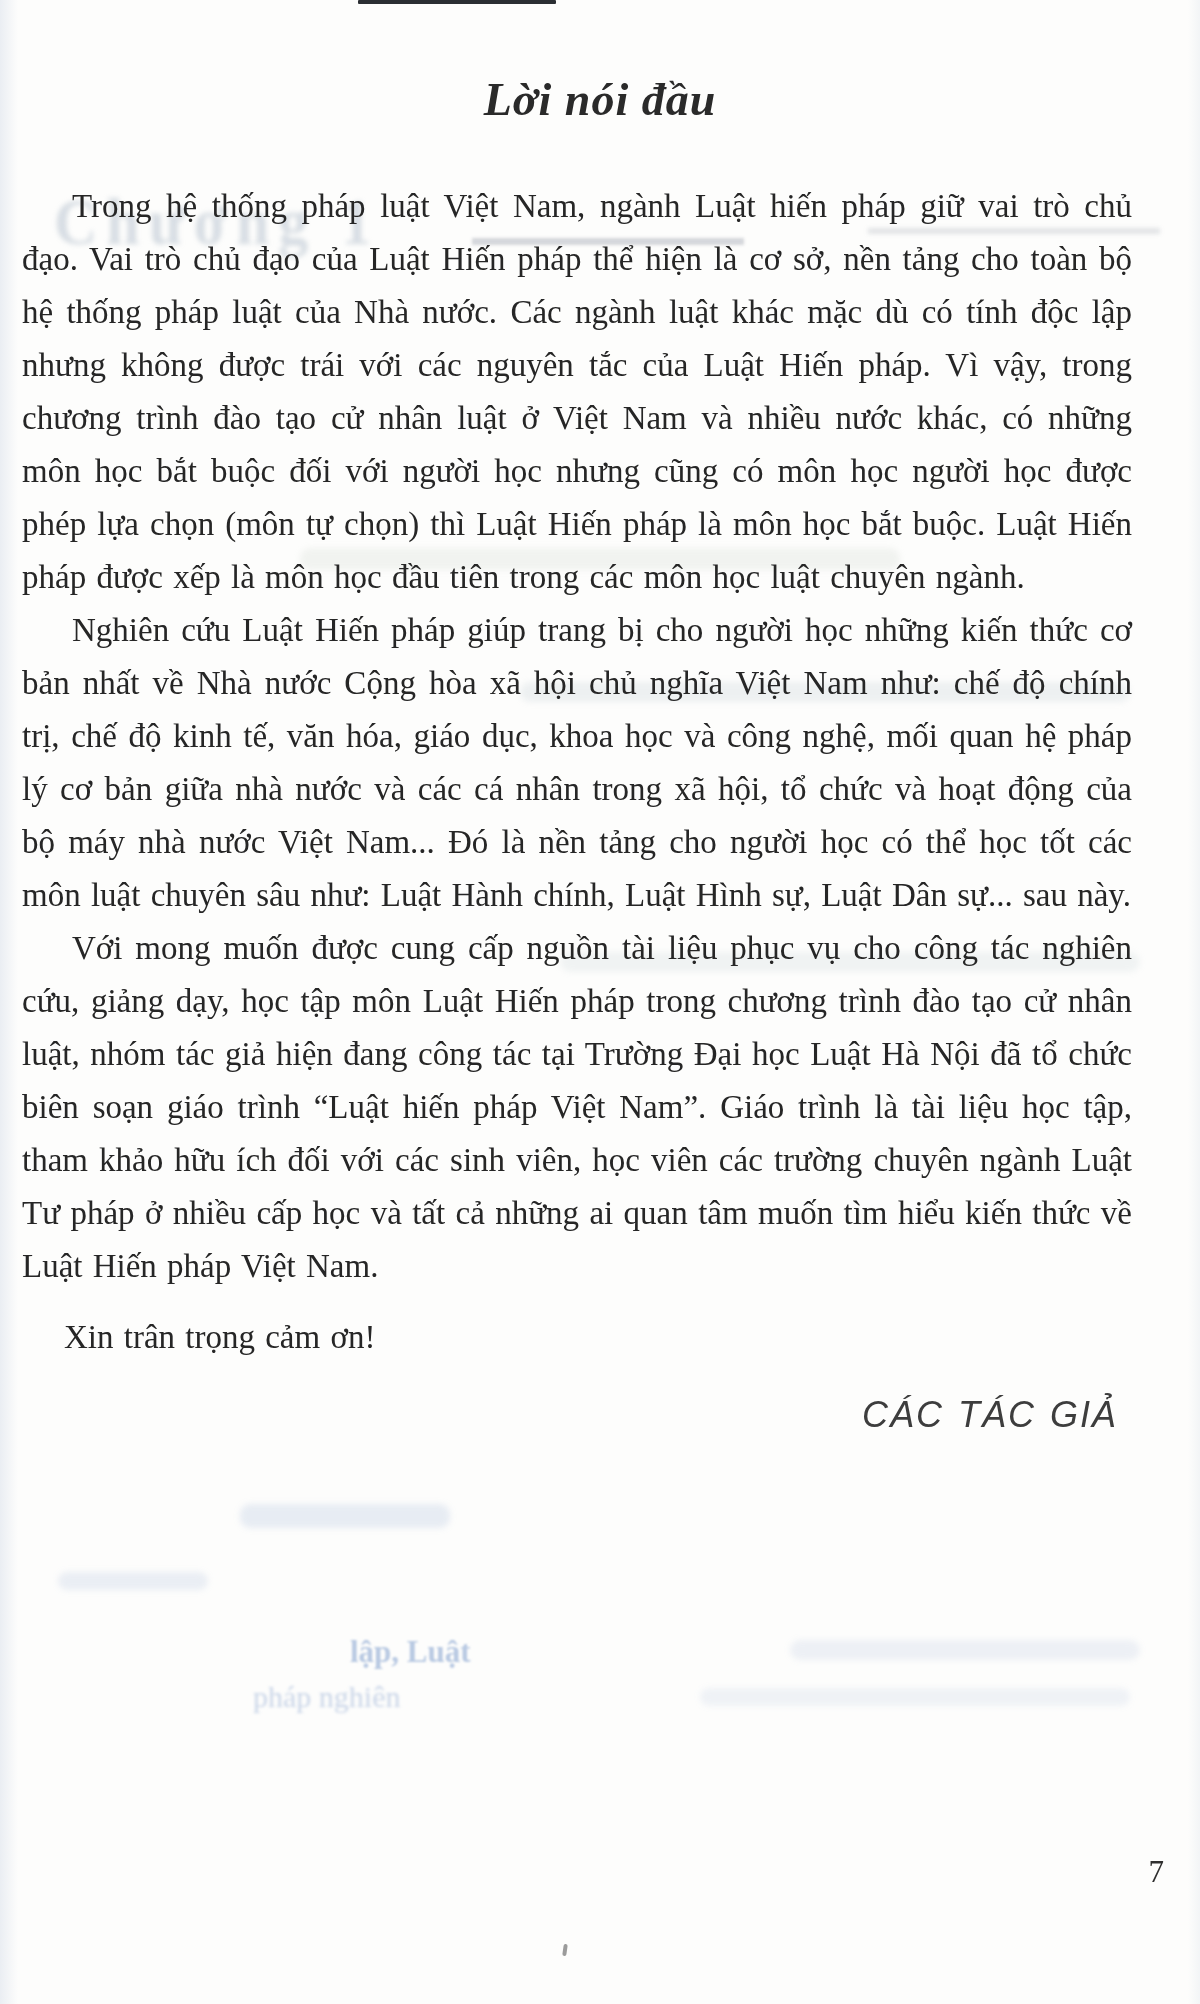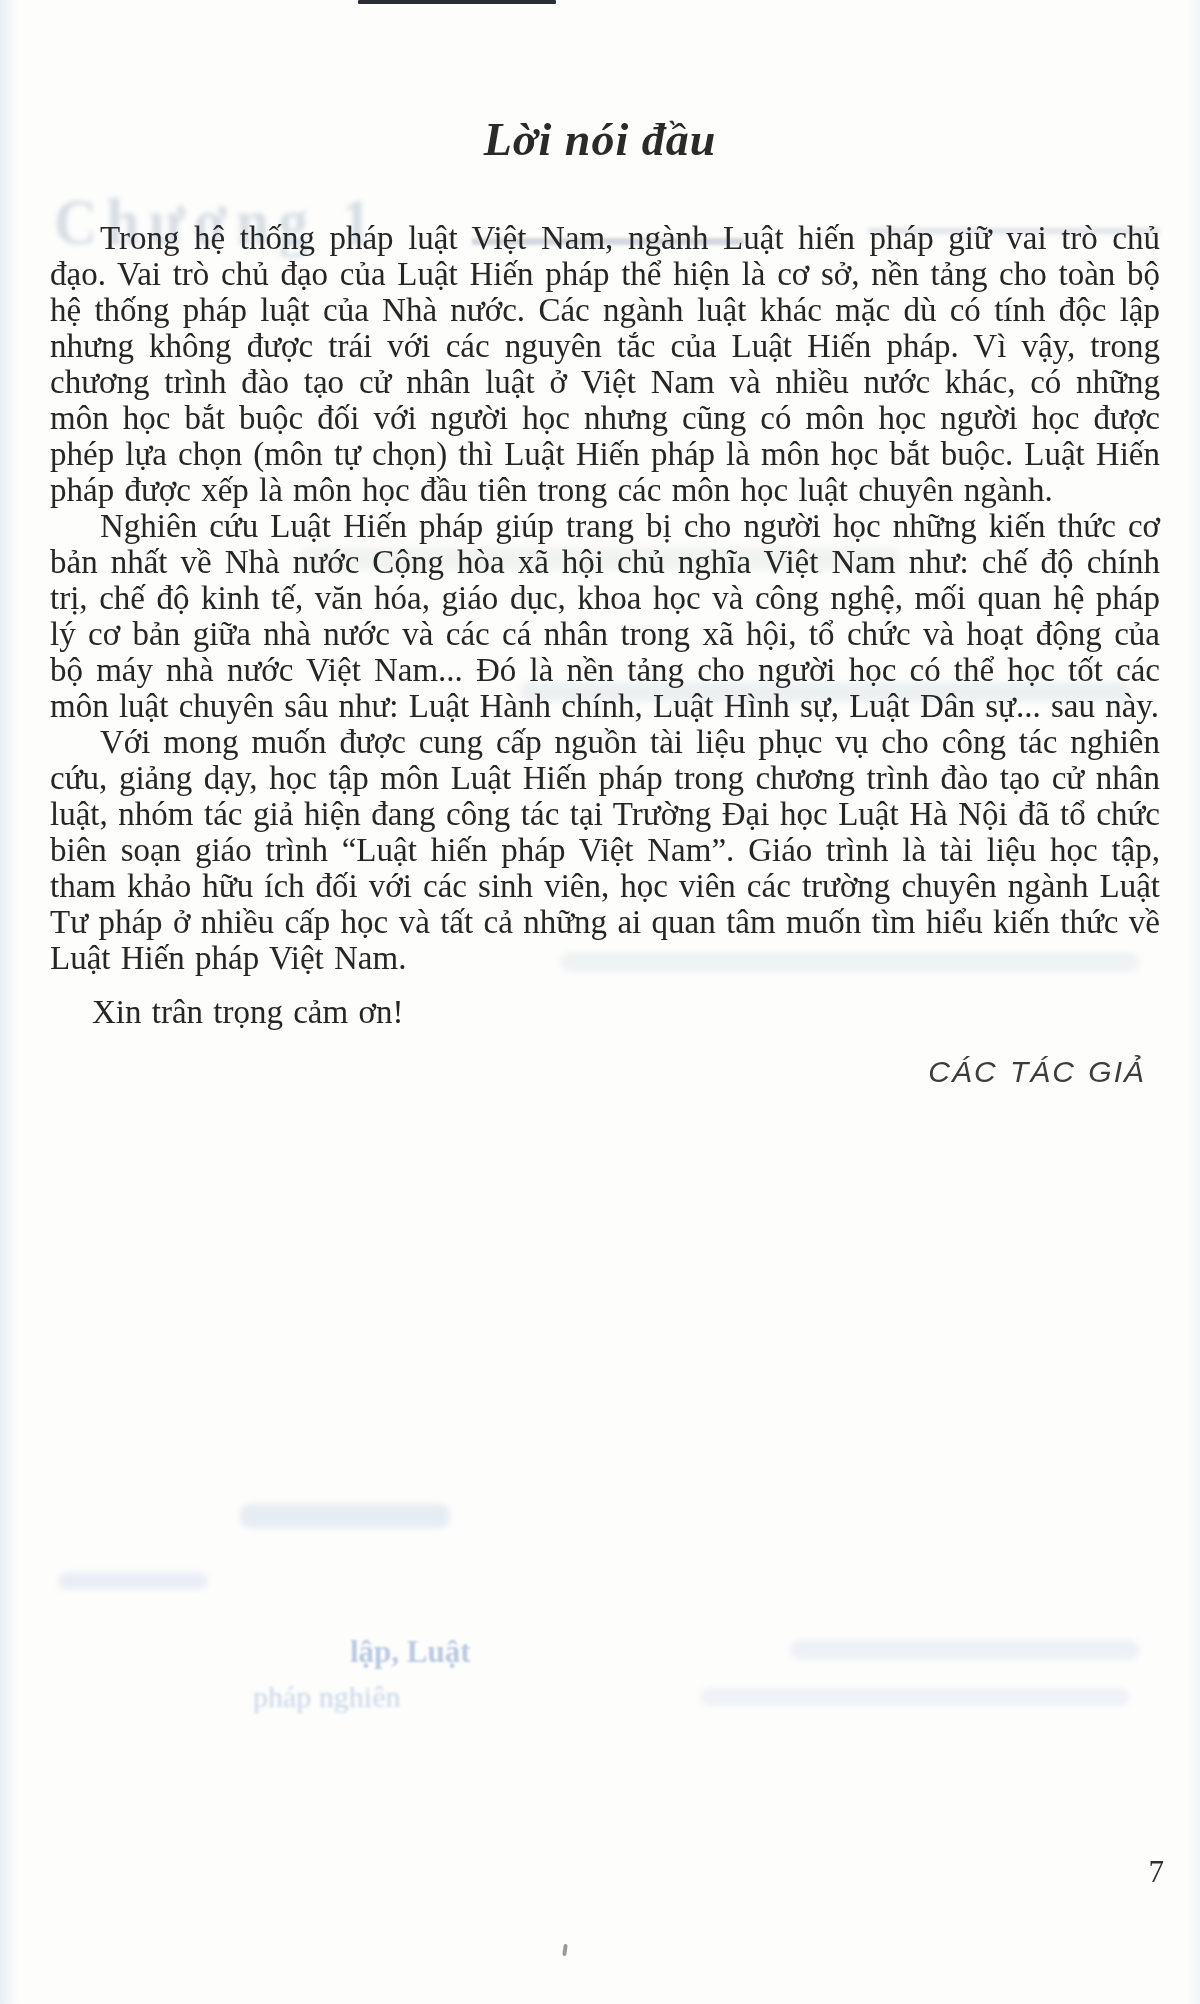--- a/index.html
+++ b/index.html
@@ -47,54 +47,54 @@
     left: 563px; top: 1944px;
     width: 4px; height: 12px;
     background: #5a5a5a;
     opacity: .6;
     border-radius: 2px;
     transform: rotate(8deg);
   }
 
   .title {
     margin: 0;
-    padding-top: 112px;
+    padding-top: 72px;
     text-align: center;
     font-size: 46px;
     line-height: 56px;
     font-weight: bold;
     font-style: italic;
     letter-spacing: 1px;
     color: #2a2a2a;
   }
 
   .content {
     position: relative;
     width: 1110px;
-    margin: 52px 0 0 50px;
+    margin: 52px 0 0 22px;
     font-size: 33px;
-    line-height: 36px;
+    line-height: 53px;
     text-align: justify;
     word-spacing: 2px;
   }
   .content p { margin: 0; text-indent: 50px; }
   .content p.spaced { margin-top: 14px; }
   .content p.closing {
     margin-top: 18px;
     text-align: left;
     text-indent: 42px;
   }
 
   .signature {
     margin-top: 24px;
     padding-right: 14px;
     text-align: right;
     font-family: "Liberation Sans", sans-serif;
     font-style: italic;
-    font-size: 30px;
+    font-size: 36px;
     letter-spacing: 2px;
     color: #3d3d3d;
   }
 
   .page-number {
     position: absolute;
     top: 1854px;
     right: 36px;
     font-size: 31px;
     color: #2f2f2f;

